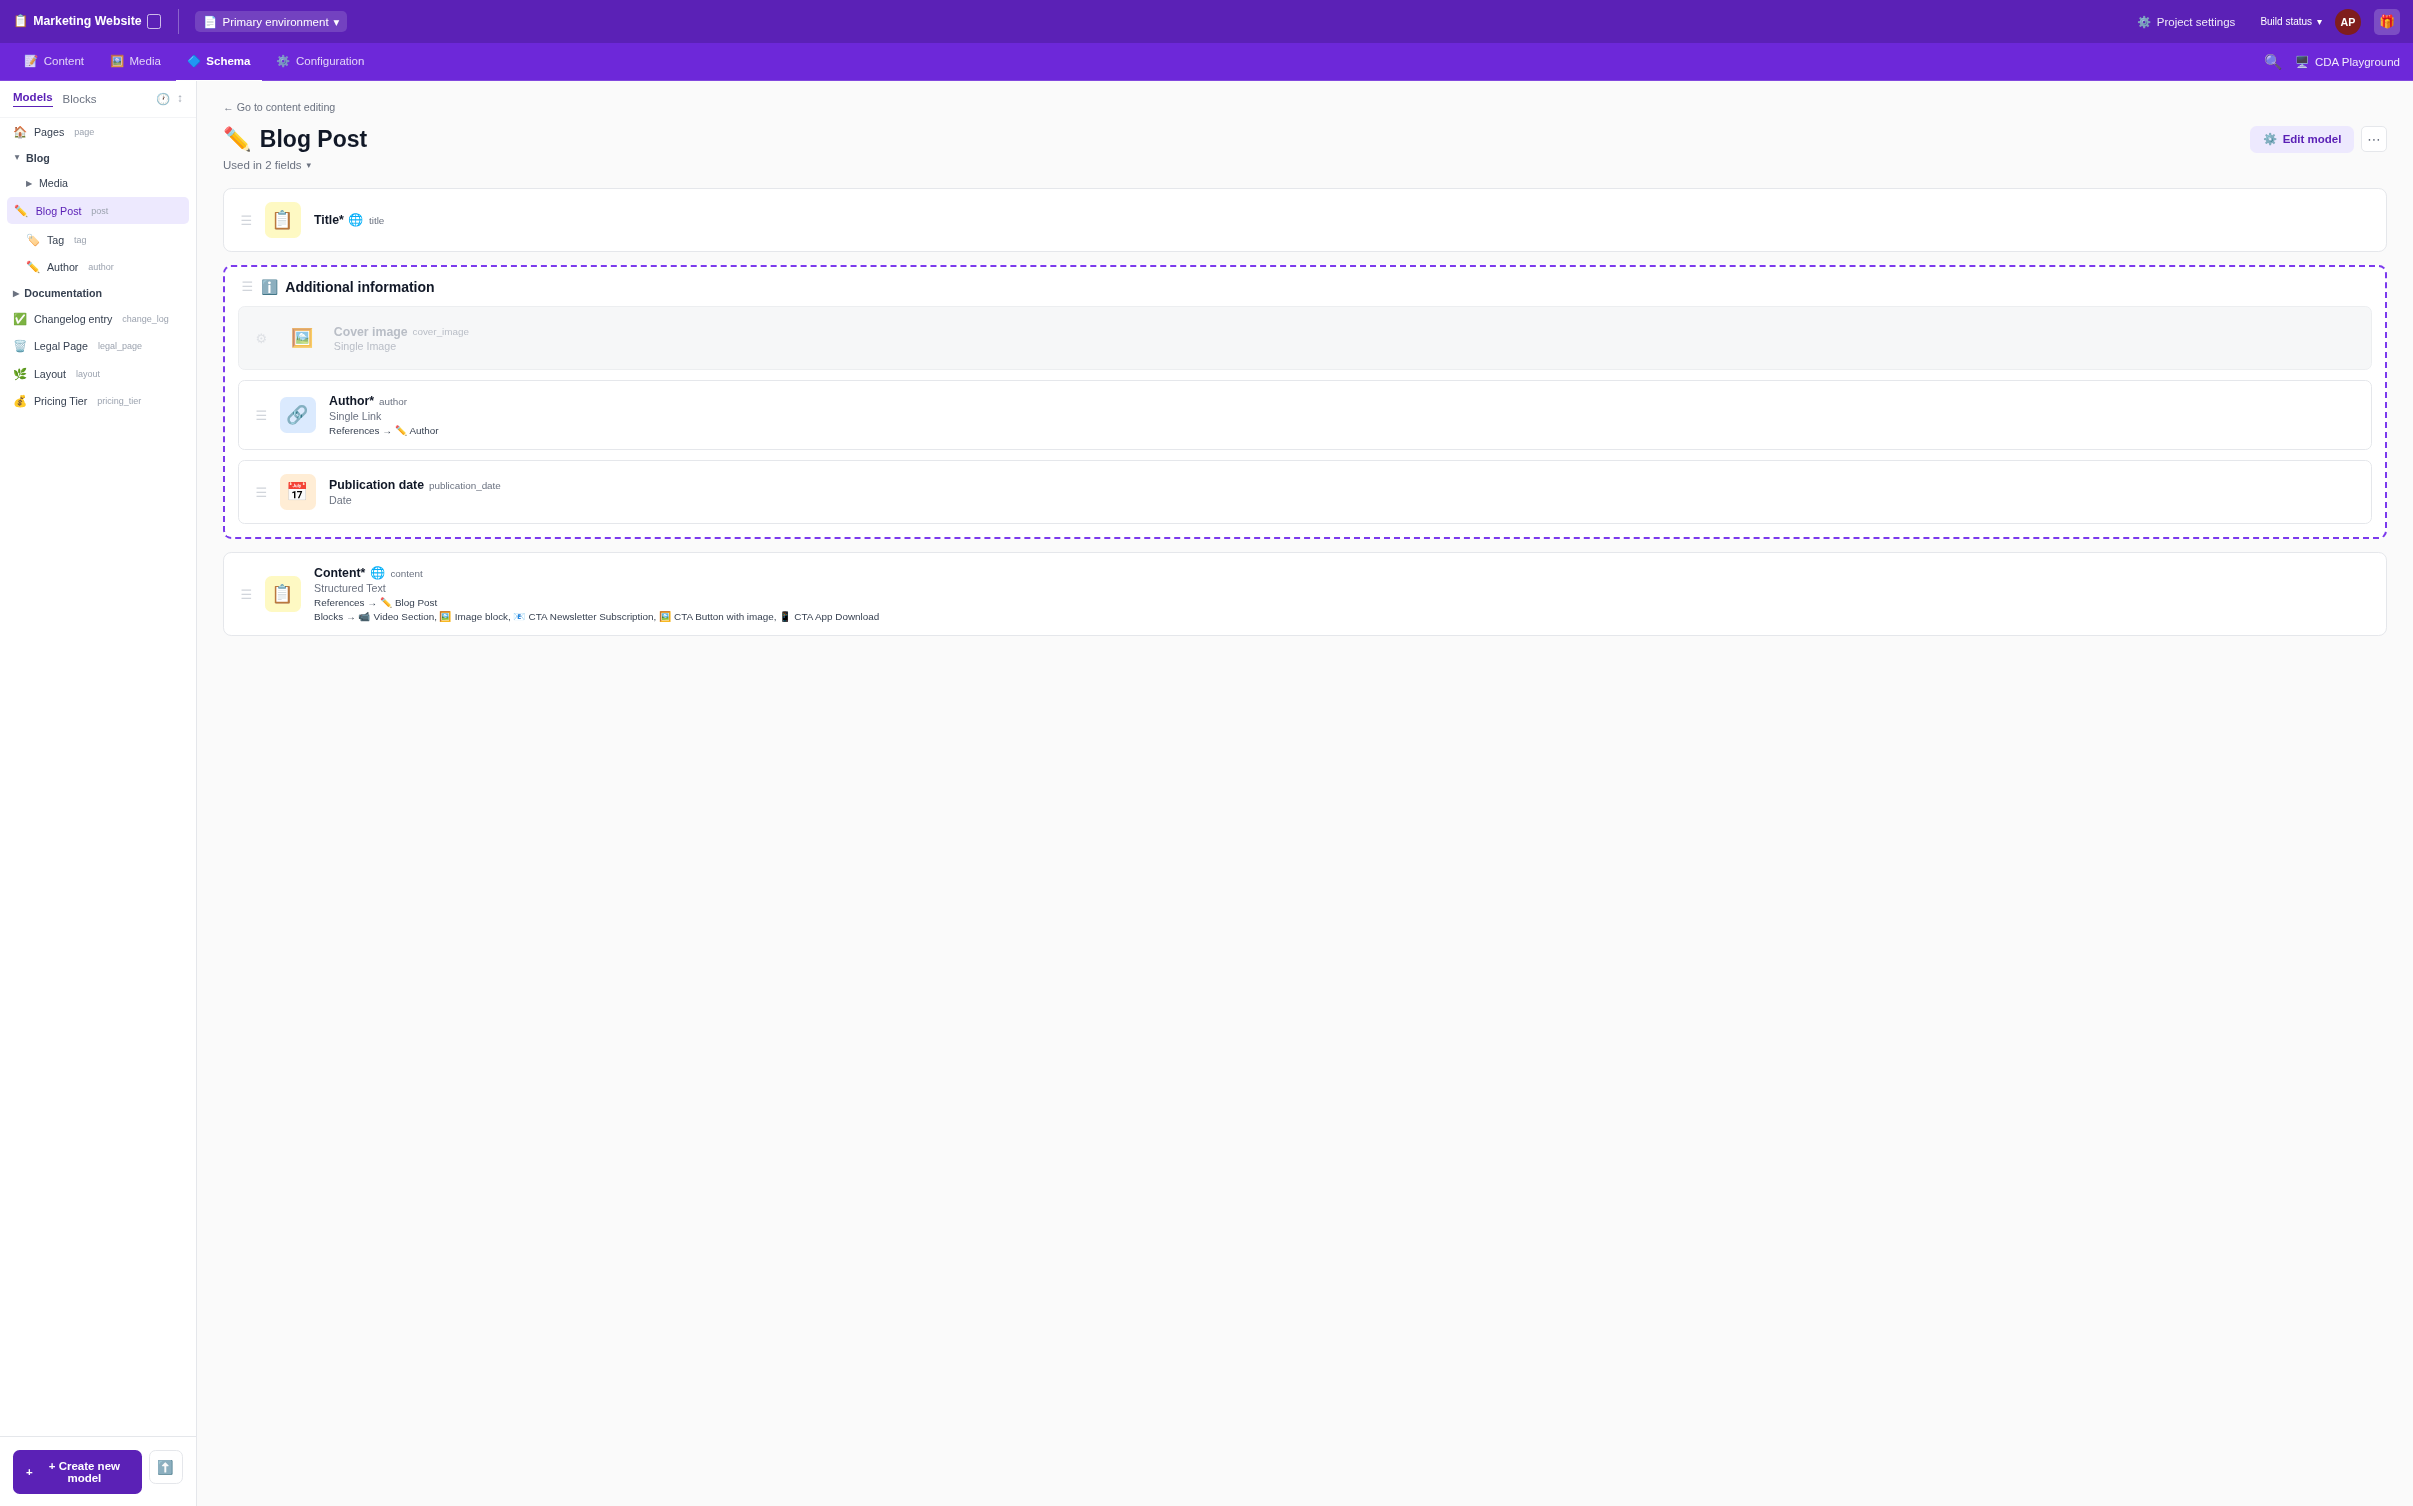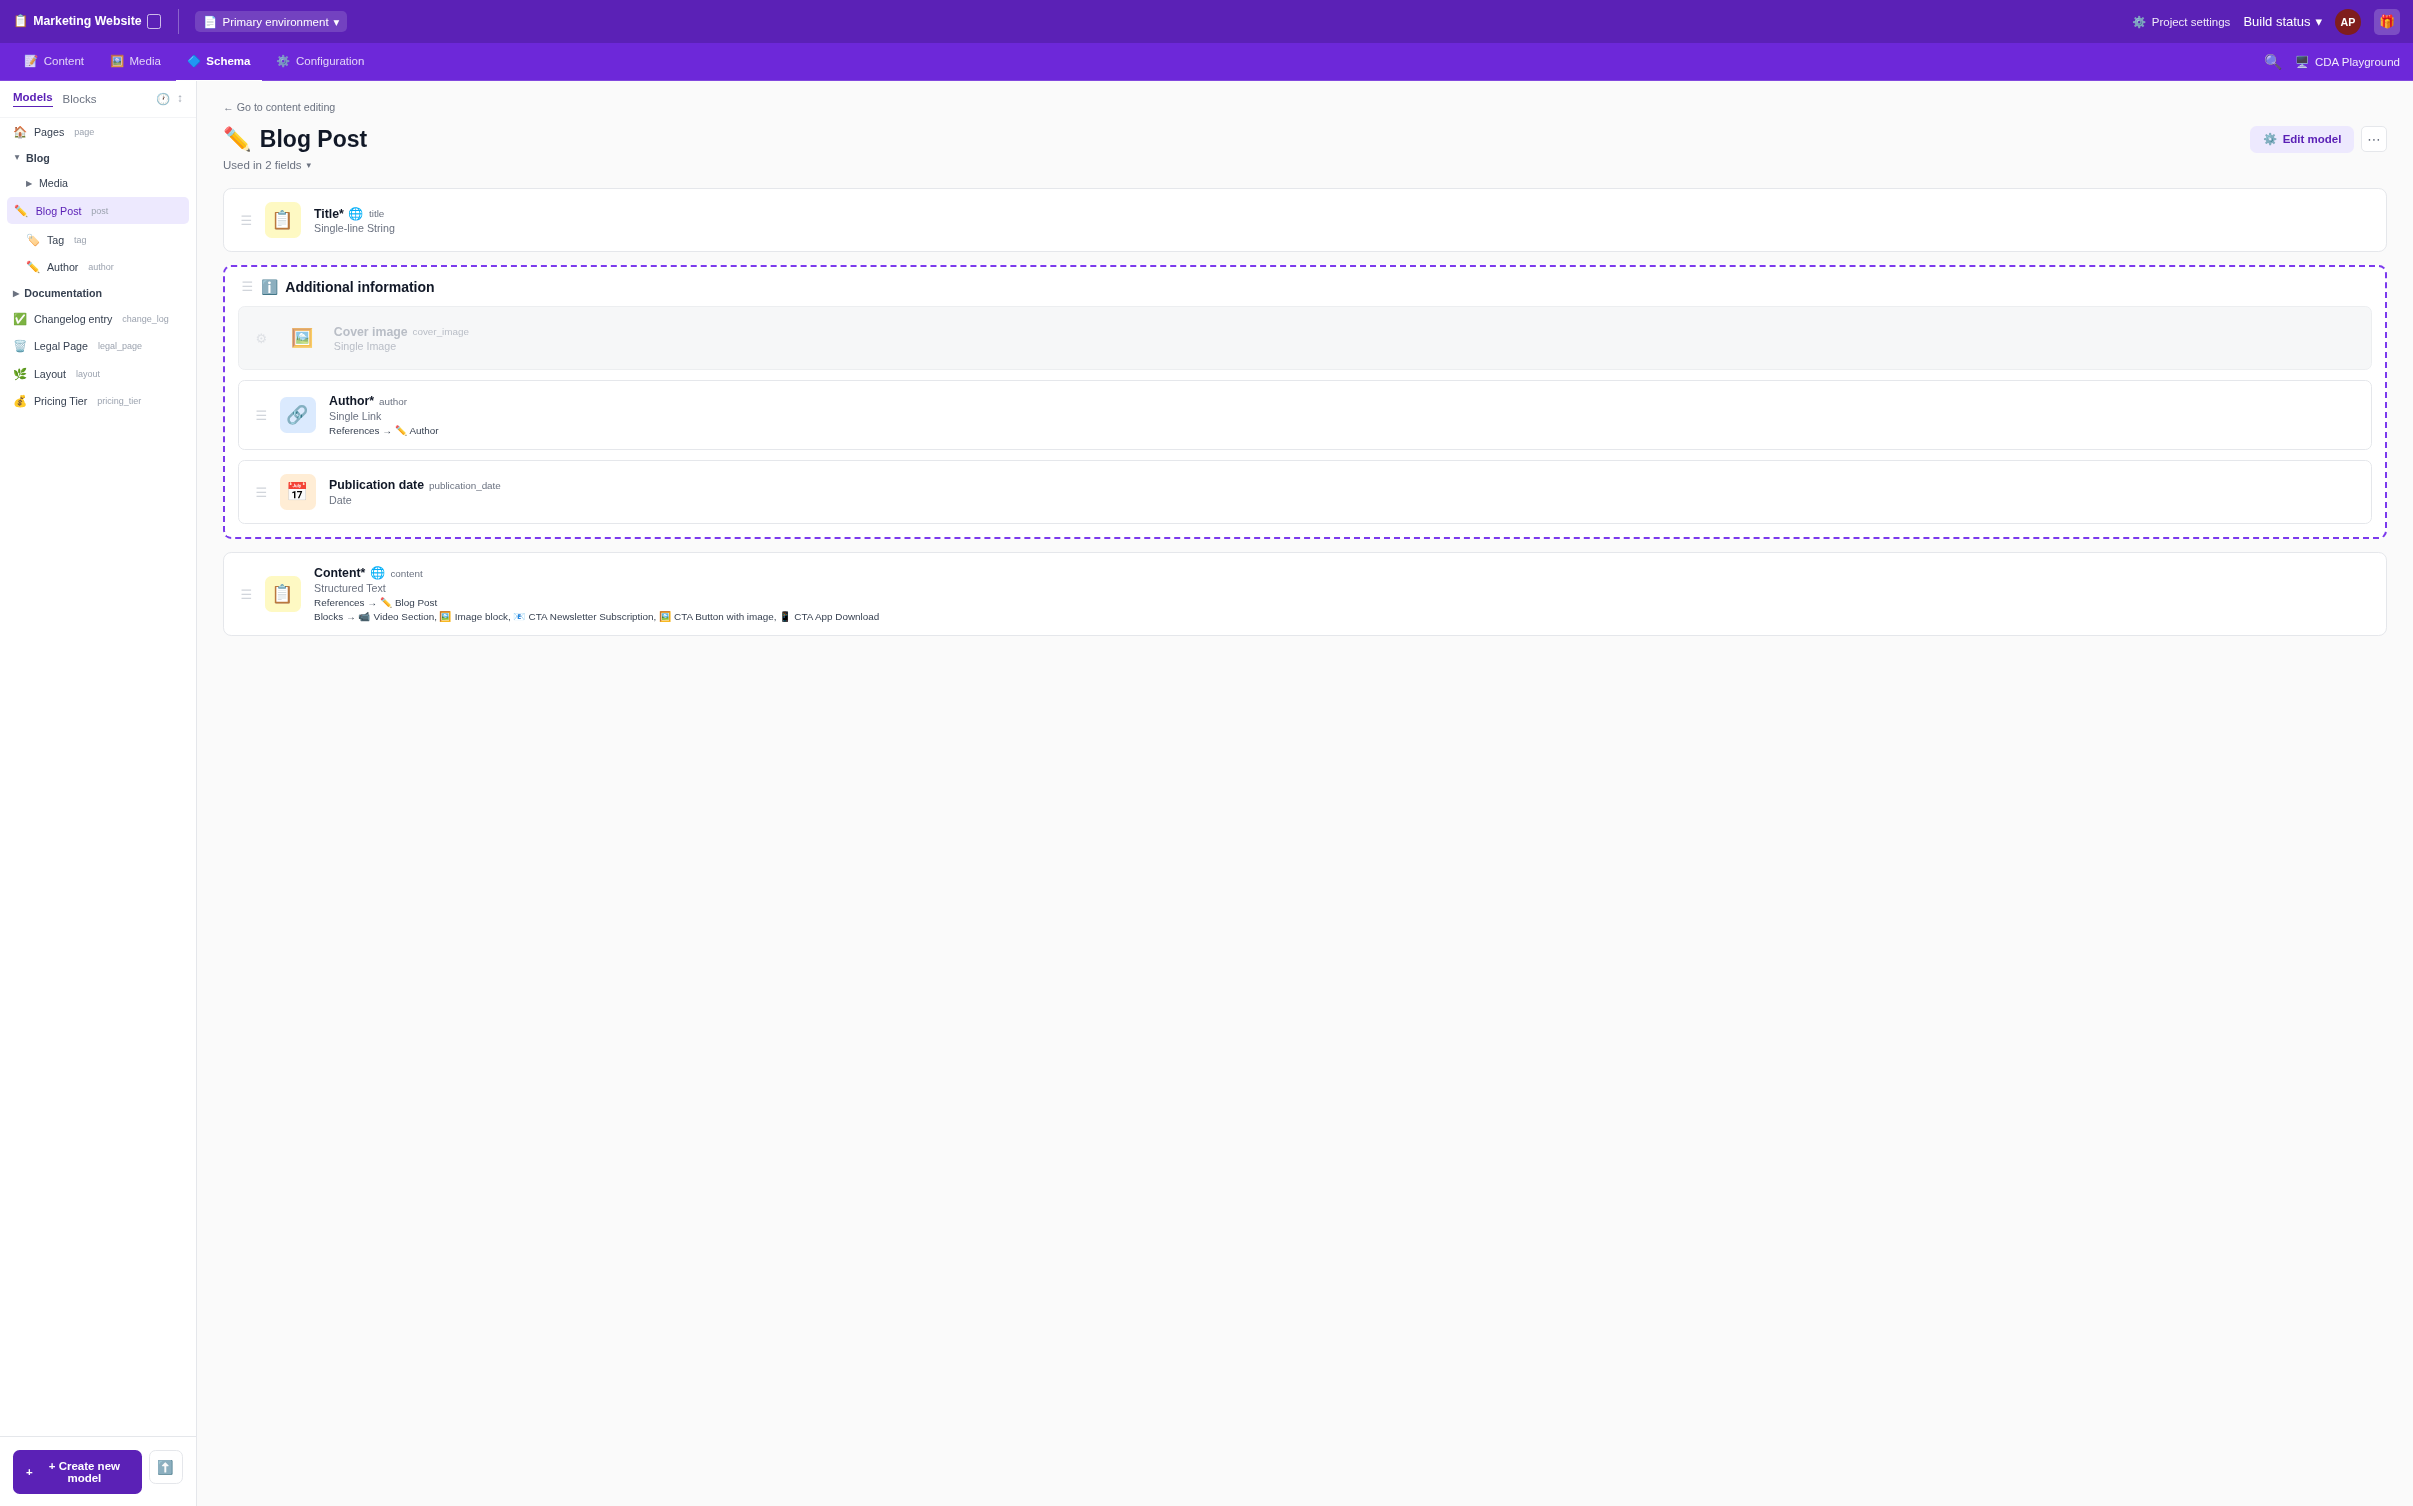--- a/index.html
+++ b/index.html
@@ -10,21 +10,21 @@
       display: flex; align-items: center; background: #5b21b6; height: 43px;
       padding: 0 13px; gap: 0;
     }
     .top-nav-left { display: flex; align-items: center; gap: 9.9px; }
     .project-title { color: white; font-weight: 700; font-size: 12.3px; display: flex; align-items: center; gap: 4.9px; }
     .project-title .icon-box { width: 14.8px; height: 14.8px; border: 1.6px solid rgba(255,255,255,0.7); border-radius: 2.5px; display: inline-flex; align-items: center; justify-content: center; }
     .divider-v { width: 0.8px; height: 24.6px; background: rgba(255,255,255,0.3); margin: 0 6.6px; }
     .env-btn { display: flex; align-items: center; gap: 4.9px; color: white; font-size: 11.5px; cursor: pointer; padding: 3.3px 8.2px; border-radius: 4.9px; background: rgba(255,255,255,0.15); }
     .top-nav-right { margin-left: auto; display: flex; align-items: center; gap: 13px; }
     .nav-link { color: rgba(255,255,255,0.9); font-size: 11.5px; cursor: pointer; display: flex; align-items: center; gap: 4.9px; }
-    .build-status-btn { display: flex; align-items: center; gap: 4.9px; color: white; font-size: 13px; cursor: pointer; }
+    .build-status-btn { display: flex; align-items: center; gap: 4.9px; color: white; font-size: 10px; cursor: pointer; margin-left: 12px; }
     .avatar { width: 26px; height: 26px; border-radius: 50%; background: #7f1d1d; display: flex; align-items: center; justify-content: center; color: white; font-weight: 700; font-size: 10.7px; }
     .gift-btn { width: 26px; height: 26px; border-radius: 4.9px; background: rgba(255,255,255,0.2); display: flex; align-items: center; justify-content: center; color: white; cursor: pointer; }
 
     
     .second-nav {
       display: flex; align-items: center; background: #6d28d9; height: 38px;
       padding: 0 13px; border-bottom: 0.8px solid rgba(255,255,255,0.15);
     }
     .nav-tabs { display: flex; gap: 3.3px; }
     .nav-tab { display: flex; align-items: center; gap: 4.9px; color: rgba(255,255,255,0.8); font-size: 11.5px; padding: 0 11.5px; height: 38px; cursor: pointer; border-bottom: 1.6px solid transparent; }
@@ -312,21 +312,20 @@
         <span class="drag-handle">☰</span>
         <div class="field-icon-wrap icon-yellow">
           <span>📋</span>
         </div>
         <div class="field-info">
           <div class="field-name">
             <span>Title*</span>
             <span>🌐</span>
             <span class="field-id-badge">title</span>
           </div>
-          <div class="field-type">Single-line String</div>
         </div>
       </div>
     </div>
 
     <div class="group-card">
       <div class="group-header">
         <span class="drag-handle">☰</span>
         <div class="group-title">
           <span>ℹ️</span>
           <span>Additional information</span>

